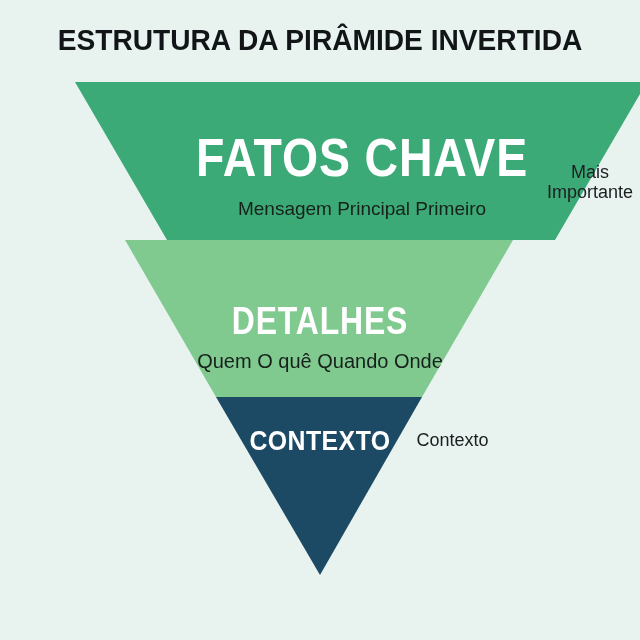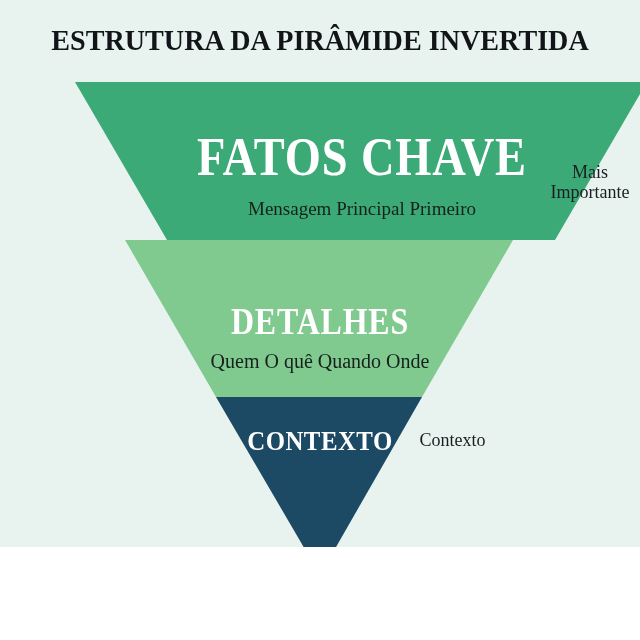--- a/index.html
+++ b/index.html
@@ -2,24 +2,24 @@
 <html><head>
 <meta charset="utf-8">
 <style>
   html, body {
     margin: 0;
     padding: 0;
   }
   .stage {
     position: relative;
     width: 640px;
-    height: 547px;
+    height: 640px;
     overflow: hidden;
     background: #E8F3F0;
-    font-family: Liberation Serif, serif;
+    font-family: Liberation Sans, sans-serif;
   }
   .title {
     position: absolute;
     top: 24px;
     left: 0;
     width: 640px;
     margin: 0;
     text-align: center;
     font-size: 29px;
     font-weight: bold;

